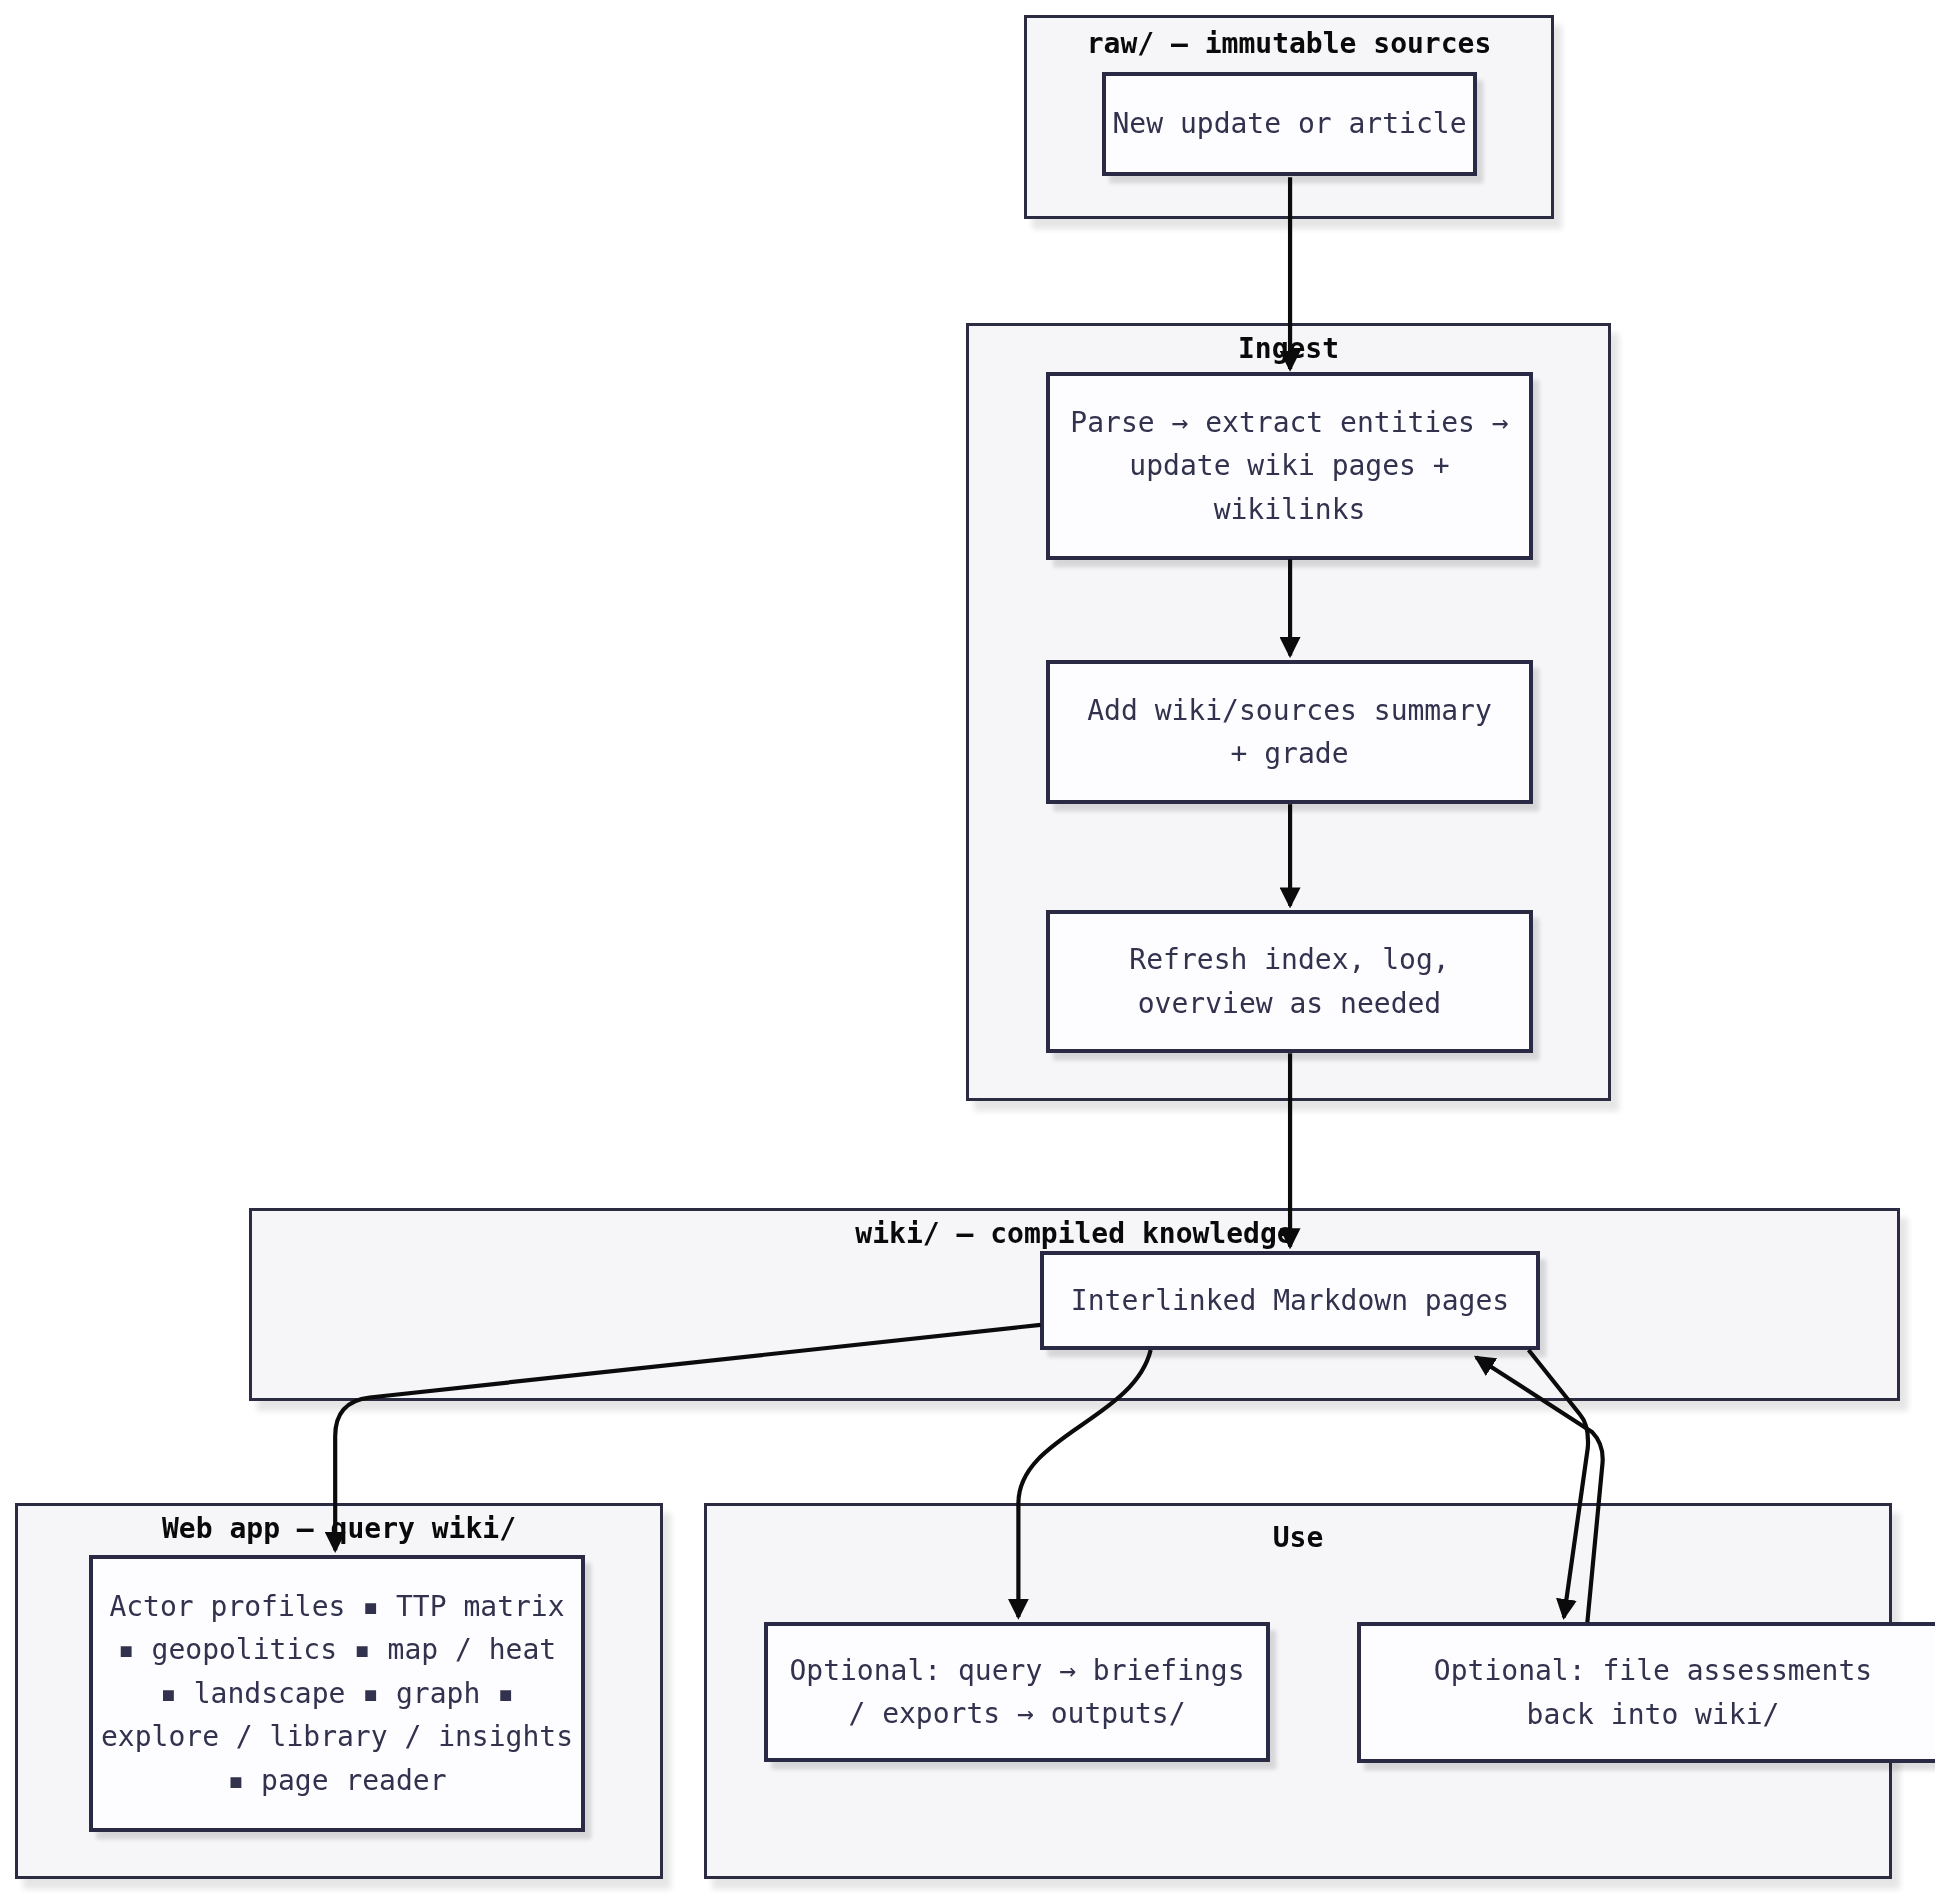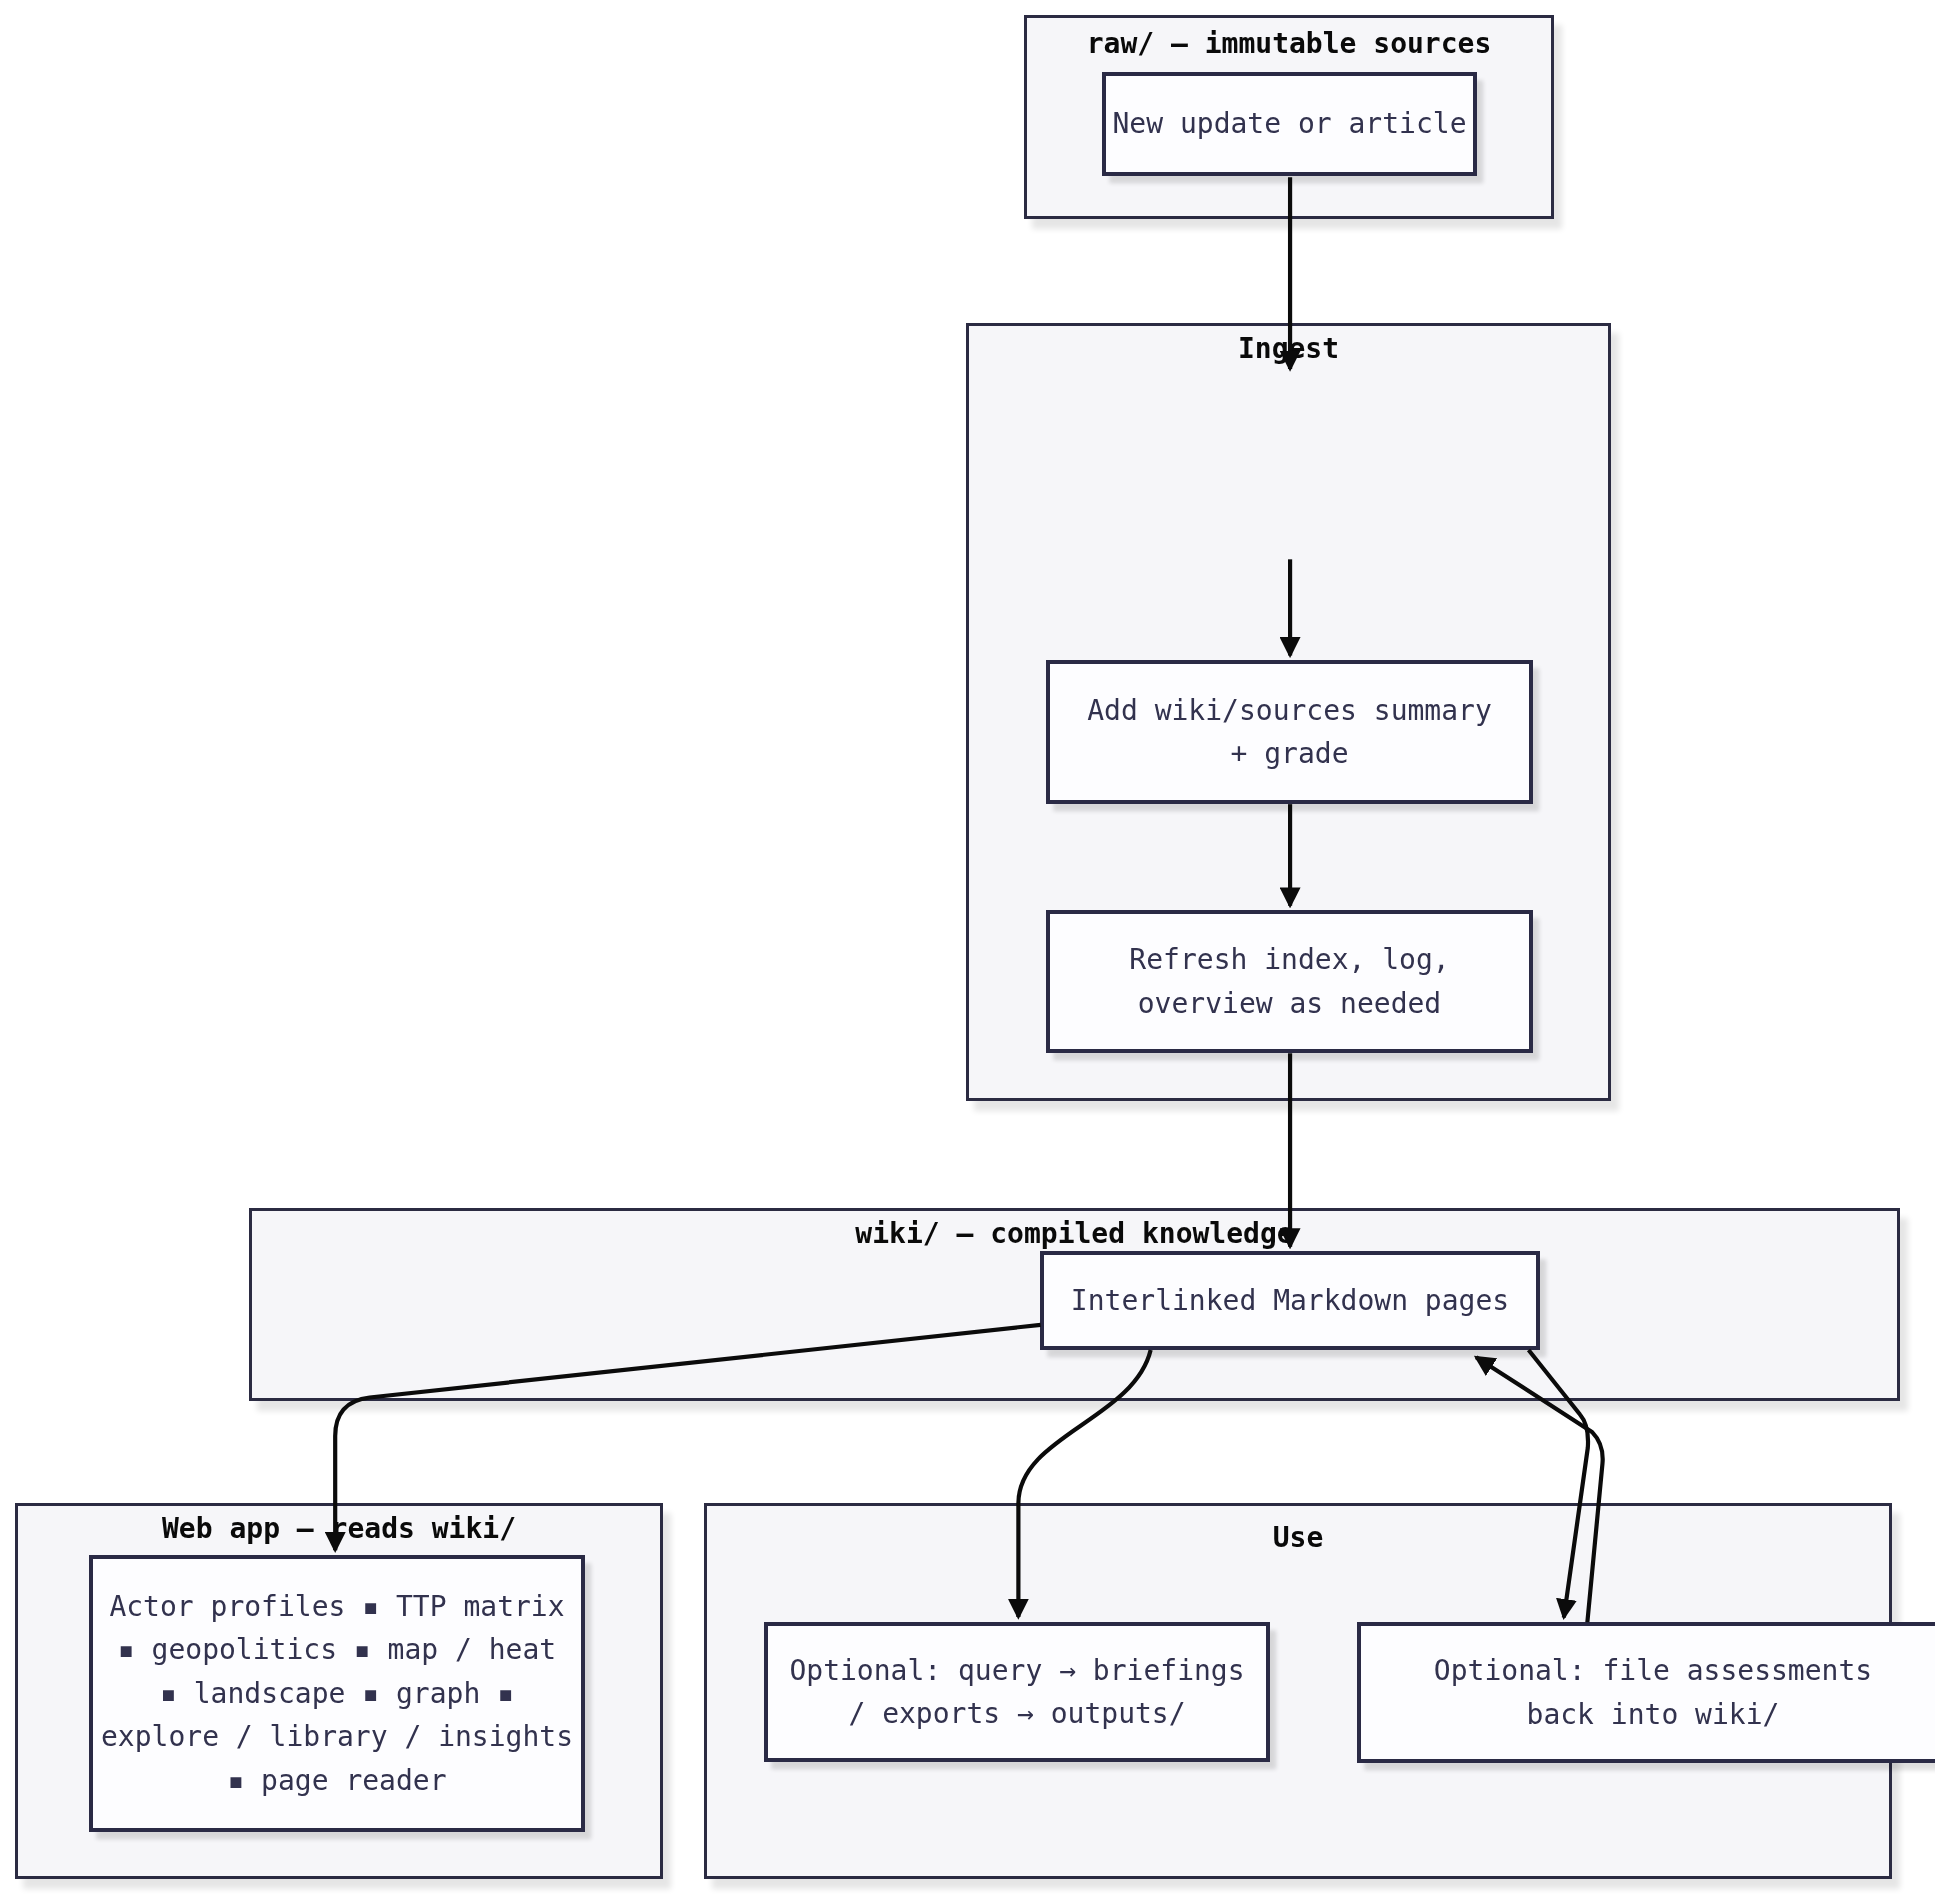--- a/index.html
+++ b/index.html
@@ -71,27 +71,30 @@
   <div class="cluster" id="cl-raw">
     <div class="cluster-title">raw/ – immutable sources</div>
   </div>
   <div class="cluster" id="cl-ingest">
     <div class="cluster-title">Ingest</div>
   </div>
   <div class="cluster" id="cl-wiki">
     <div class="cluster-title">wiki/ – compiled knowledge</div>
   </div>
   <div class="cluster" id="cl-webapp">
-    <div class="cluster-title">Web app – reads wiki/</div>
+    <div class="cluster-title">Web app – query wiki/</div>
   </div>
   <div class="cluster" id="cl-use">
     <div class="cluster-title">Use</div>
   </div>
 
   <div class="node" id="nd-new-report">New update or article</div>
+  <div class="node" id="nd-parse">Parse → extract entities →
+update wiki pages +
+wikilinks</div>
   <div class="node" id="nd-add">Add wiki/sources summary
 + grade</div>
   <div class="node" id="nd-refresh">Refresh index, log,
 overview as needed</div>
   <div class="node" id="nd-interlinked">Interlinked Markdown pages</div>
   <div class="node" id="nd-features">Actor profiles ▪ TTP matrix
 ▪ geopolitics ▪ map / heat
 ▪ landscape ▪ graph ▪
 explore / library / insights
 ▪ page reader</div>

